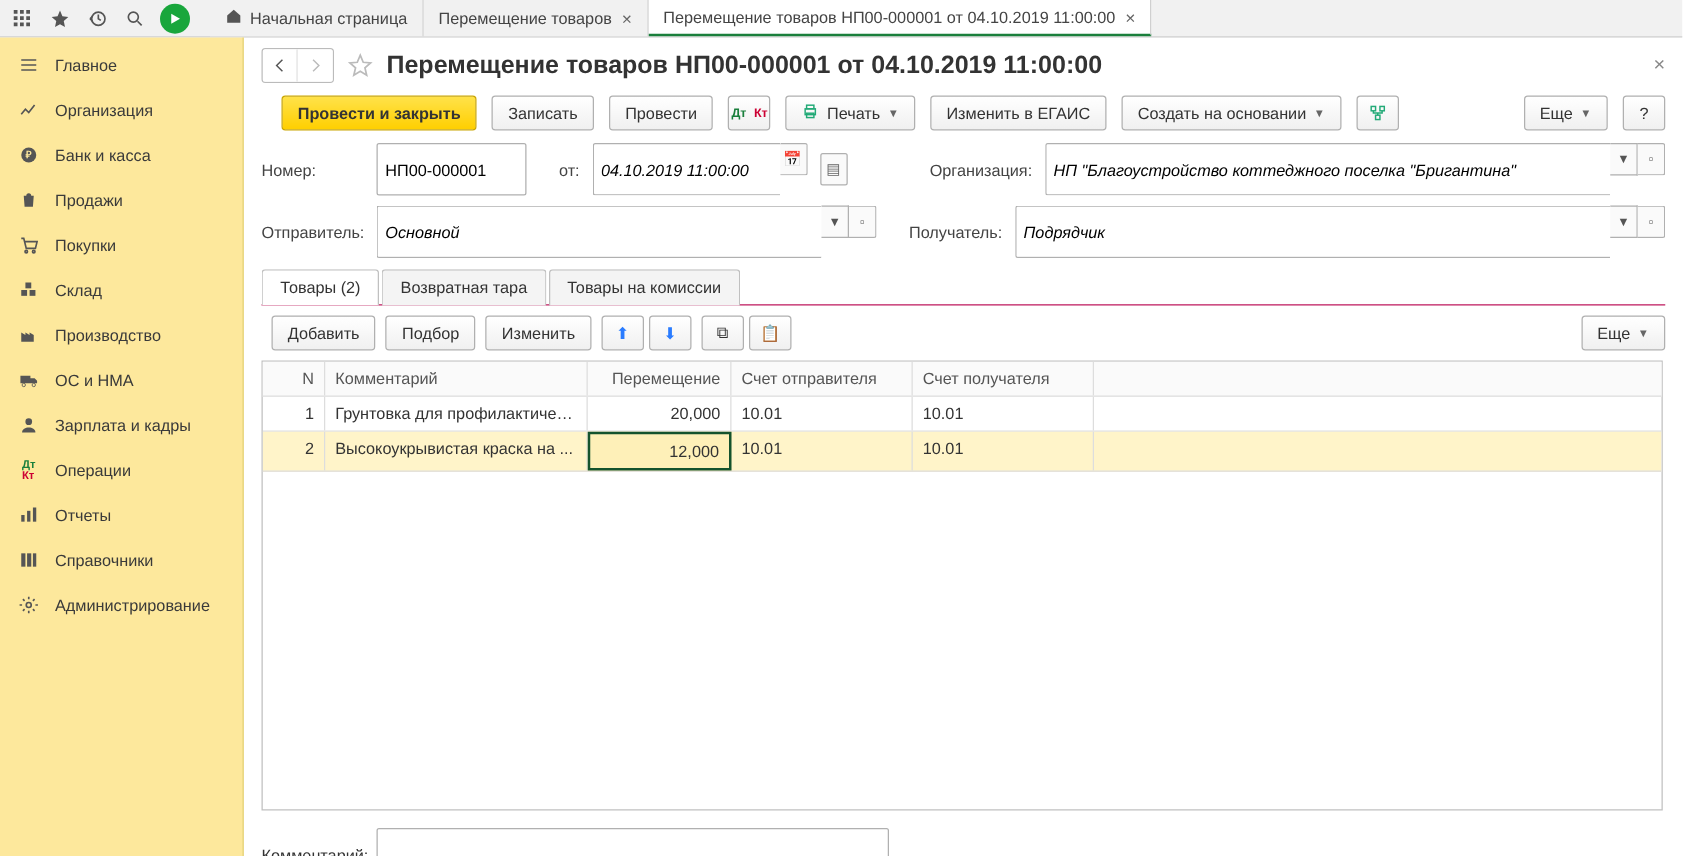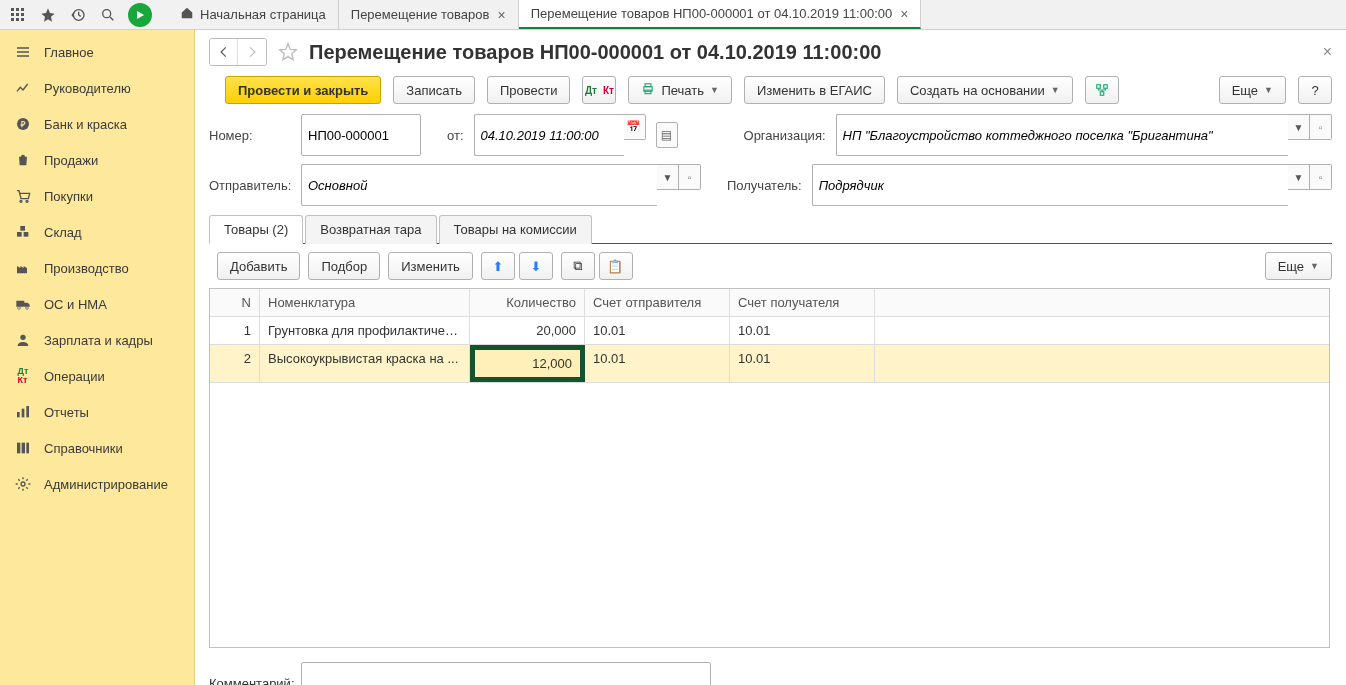--- a/index.html
+++ b/index.html
@@ -231,21 +231,21 @@
     white-space: nowrap;
     text-overflow: ellipsis;
   }
   .col-n { width: 50px; text-align: right; }
   .col-nom { width: 210px; }
   .col-qty { width: 115px; text-align: right; }
   .col-a { width: 145px; }
   .col-b { width: 145px; }
   .col-rest { flex: 1; border-right: none; }
   .trow.selected { background: #fff4c9; }
-  .td.qty-edit { background: #fef0b8; border: 5px solid #14532d; }
+  .td.qty-edit { background: #fef0b8; border: 2px solid #14532d; }
   .tbody { flex: 1; overflow: auto; }
   .comment-row {
     display: flex;
     align-items: center;
     gap: 6px;
     margin-top: 14px;
   }
   .cal-ic, .doc-ic { font-size: 12px; color: #666; }
 </style>
 </head>
@@ -319,30 +319,30 @@
           </svg>
         </div>
         <span>Главное</span>
       </div>
       <div class="side-item">
         <div class="side-icon">
           <svg width="16" height="16" viewBox="0 0 24 24" fill="none" stroke="#555" stroke-width="2">
             <path d="M3 17l5-6 4 4 7-9"></path>
           </svg>
         </div>
-        <span>Руководителю</span>
+        <span>Организация</span>
       </div>
       <div class="side-item">
         <div class="side-icon">
           <svg width="16" height="16" viewBox="0 0 24 24">
             <circle cx="12" cy="12" r="9" fill="#555"></circle>
             <text x="12" y="16" text-anchor="middle" fill="#fde89c" font-size="12" font-weight="bold">₽</text>
           </svg>
         </div>
-        <span>Банк и краска</span>
+        <span>Банк и касса</span>
       </div>
       <div class="side-item">
         <div class="side-icon">
           <svg width="16" height="16" viewBox="0 0 24 24" fill="#555">
             <path d="M6 7h12l-1 13H7zM9 7a3 3 0 016 0"></path>
           </svg>
         </div>
         <span>Продажи</span>
       </div>
       <div class="side-item">
@@ -555,22 +555,22 @@
       <div class="spacer"></div>
       <button class="btn">
         <span>Еще</span>
         <span class="caret">▼</span>
       </button>
     </div>
 
     <div class="data-table">
       <div class="thead">
         <div class="th col-n">N</div>
-        <div class="th col-nom">Номенклатура</div>
-        <div class="th col-qty">Количество</div>
+        <div class="th col-nom">Комментарий</div>
+        <div class="th col-qty">Перемещение</div>
         <div class="th col-a">Счет отправителя</div>
         <div class="th col-b">Счет получателя</div>
         <div class="th col-rest"></div>
       </div>
       <div class="tbody" id="tbody">
           <div class="trow">
             <div class="td col-n">1</div>
             <div class="td col-nom">Грунтовка для профилактичес...</div>
             <div class="td col-qty">20,000</div>
             <div class="td col-a">10.01</div>

